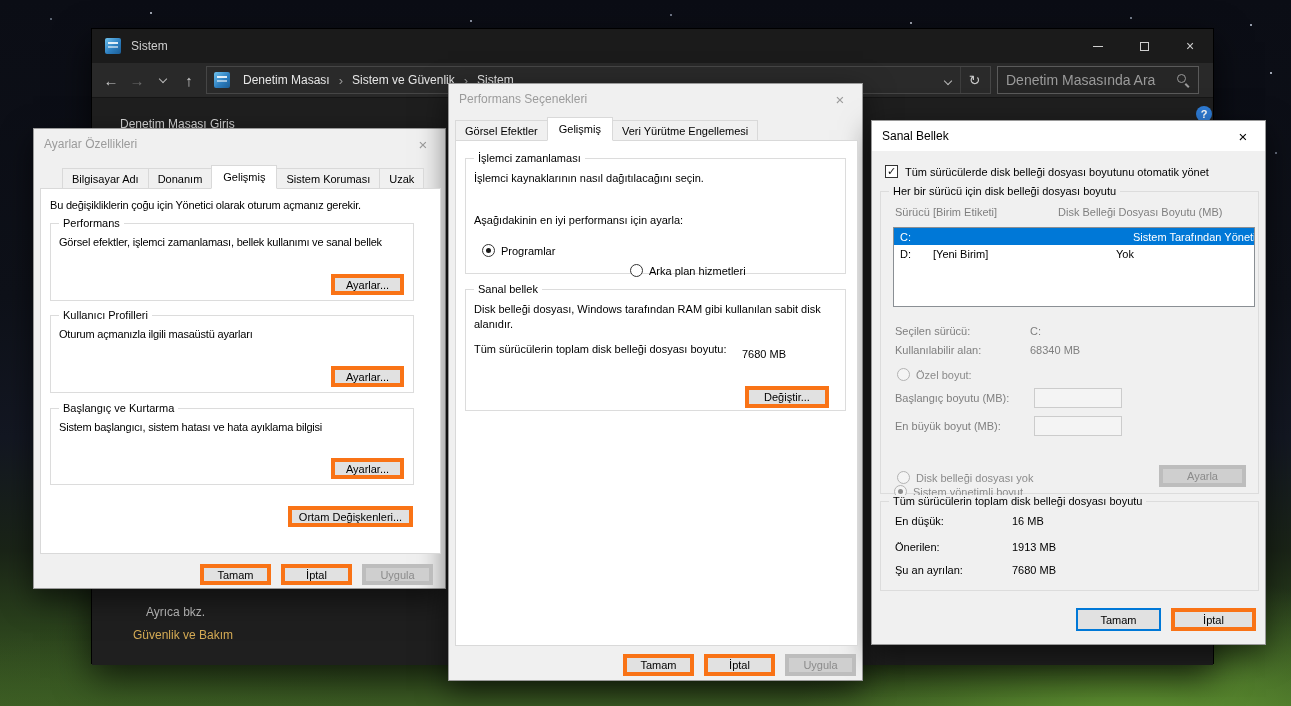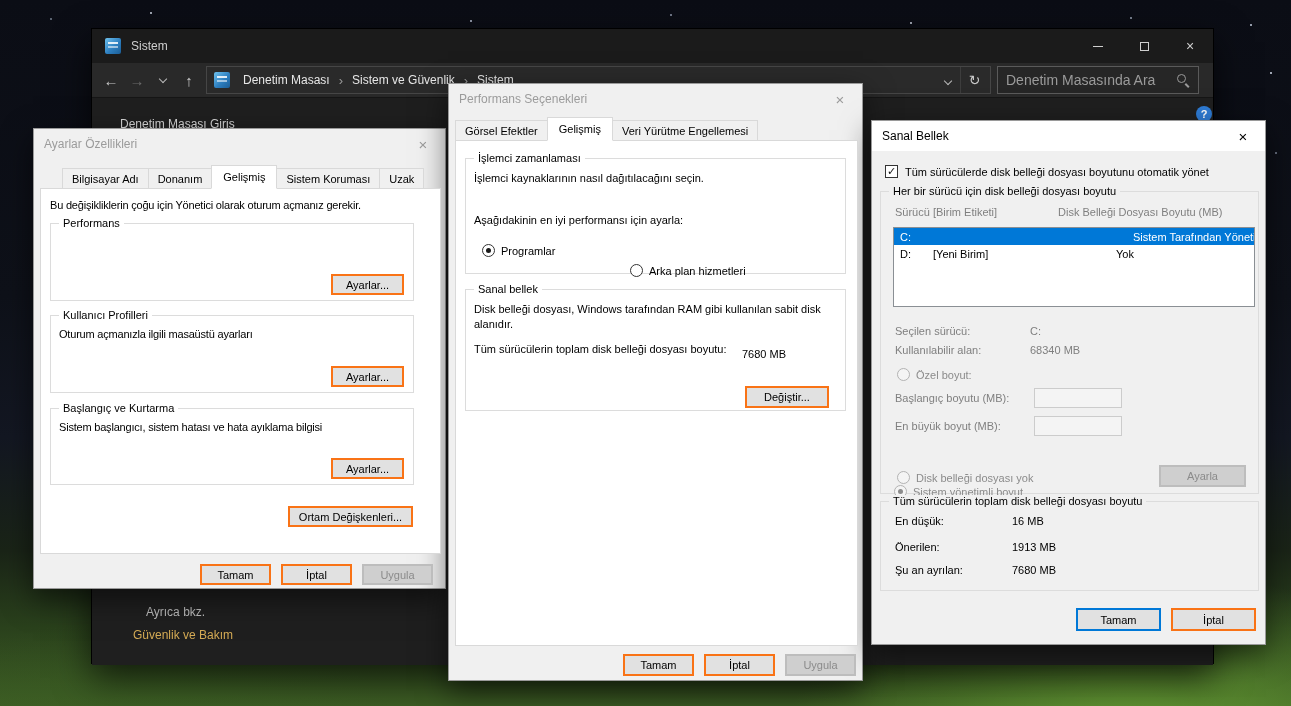--- a/index.html
+++ b/index.html
@@ -73,21 +73,21 @@
 
   .t { position:absolute; white-space:nowrap; z-index:5; }
   .wrap { white-space:normal; }
   .gray { color:#7f7f7f; }
   .tight { letter-spacing:-0.2px; }
 
   .group { position:absolute; border:1px solid #dcdcdc; z-index:2; }
   .group-label { position:absolute; top:-7px; left:8px; padding:0 4px; background:#fff; white-space:nowrap; z-index:6; }
   .group.on-gray .group-label { background:#f0f0f0; }
 
-  .btn { position:absolute; background:#e1e1e1; border:2px solid #f97316; display:flex; align-items:center; justify-content:center; white-space:nowrap; z-index:6; }
+  .btn { position:absolute; background:#e1e1e1; border:4px solid #f97316; display:flex; align-items:center; justify-content:center; white-space:nowrap; z-index:6; }
   .btn.disabled { background:#cfcfcf; border-color:#bdbdbd; color:#8b8b8b; }
   .btn.default { border:2px solid #0078d7; }
 
   .radio { position:absolute; display:flex; align-items:center; gap:6px; white-space:nowrap; z-index:6; }
   .radio .dot { width:13px; height:13px; border:1px solid #333; border-radius:50%; background:#fff; position:relative; flex:none; }
   .radio.checked .dot::after { content:""; position:absolute; inset:3px; border-radius:50%; background:#1a1a1a; }
   .radio.disabled { color:#8b8b8b; }
   .radio.disabled .dot { border-color:#b3b3b3; background:#f4f4f4; }
   .radio.disabled.checked .dot::after { background:#8b8b8b; }
 
@@ -166,20 +166,21 @@
       <div class="tab">Donanım</div>
       <div class="tab active">Gelişmiş</div>
       <div class="tab">Sistem Koruması</div>
       <div class="tab">Uzak</div>
     </div>
 
     <span class="t tight" style="left:16px; top:70px;">Bu değişikliklerin çoğu için Yönetici olarak oturum açmanız gerekir.</span>
 
     <div class="group" style="left:16px; top:94px; width:364px; height:78px;text-align:right;">
       <span class="group-label">Performans</span>
+      <span class="t tight" style="left:8px; top:12px;">Görsel efektler, işlemci zamanlaması, bellek kullanımı ve sanal bellek</span>
       <div class="btn" style="right:9px; bottom:5px; width:73px; height:21px;">Ayarlar...</div>
     </div>
 
     <div class="group" style="left:16px; top:186px; width:364px; height:78px;">
       <span class="group-label">Kullanıcı Profilleri</span>
       <span class="t tight" style="left:8px; top:12px;">Oturum açmanızla ilgili masaüstü ayarları</span>
       <div class="btn" style="right:9px; bottom:5px; width:73px; height:21px;">Ayarlar...</div>
     </div>
 
     <div class="group" style="left:16px; top:279px; width:364px; height:77px;">

